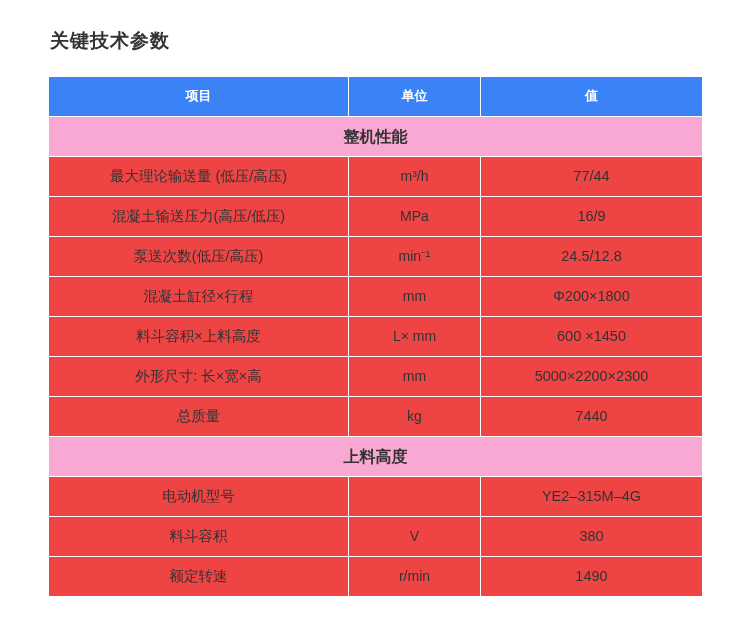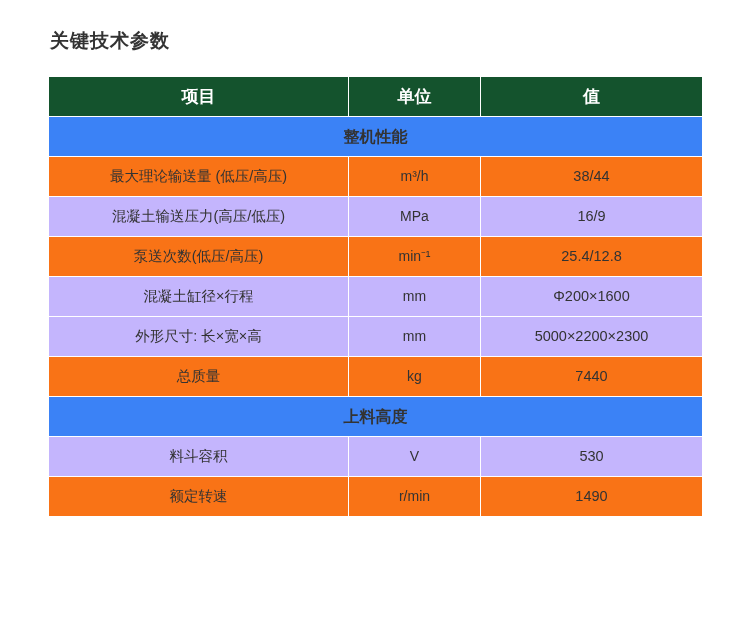--- a/index.html
+++ b/index.html
@@ -40,35 +40,35 @@
   table.spec-table th,
   table.spec-table td {
     border: 1px solid #ffffff;
     text-align: center;
     vertical-align: middle;
     padding: 0;
     height: 39px;
     line-height: 1.25;
   }
   .head-row th {
-    background: #14532d;
+    background: #3b82f6;
     color: #ffffff;
-    font-size: 17px;
+    font-size: 13px;
     font-weight: bold;
     height: 46px;
   }
   .section-row td {
-    background: #3b82f6;
+    background: #f9a8d4;
     color: #333333;
     font-size: 16px;
     font-weight: bold;
     height: 40px;
   }
-  .row-a td { background: #f97316; }
-  .row-b td { background: #c4b5fd; }
+  .row-a td { background: #ef4444; }
+  .row-b td { background: #ef4444; }
   td.label-cell {
     font-size: 14.5px;
     color: #333333;
   }
   td.unit-cell {
     font-size: 14px;
     color: #333333;
     margin-left: 26px;
   }
   td.value-cell {
@@ -95,54 +95,64 @@
         <th>值</th>
       </tr>
     </thead>
     <tbody id="tbody">
         <tr class="section-row">
           <td colspan="3">整机性能</td>
         </tr>
         <tr class="row-a">
           <td class="label-cell">最大理论输送量 (低压/高压)</td>
           <td class="unit-cell">m³/h</td>
-          <td class="value-cell">38/44</td>
+          <td class="value-cell">77/44</td>
         </tr>
         <tr class="row-b">
           <td class="label-cell">混凝土输送压力(高压/低压)</td>
           <td class="unit-cell">MPa</td>
           <td class="value-cell">16/9</td>
         </tr>
         <tr class="row-a">
           <td class="label-cell">泵送次数(低压/高压)</td>
           <td class="unit-cell">min⁻¹</td>
-          <td class="value-cell">25.4/12.8</td>
+          <td class="value-cell">24.5/12.8</td>
         </tr>
         <tr class="row-b">
           <td class="label-cell">混凝土缸径×行程</td>
           <td class="unit-cell">mm</td>
-          <td class="value-cell">Φ200×1600</td>
+          <td class="value-cell">Φ200×1800</td>
+        </tr>
+        <tr class="row-a">
+          <td class="label-cell">料斗容积×上料高度</td>
+          <td class="unit-cell">L× mm</td>
+          <td class="value-cell">600 ×1450</td>
         </tr>
         <tr class="row-b">
           <td class="label-cell">外形尺寸: 长×宽×高</td>
           <td class="unit-cell">mm</td>
           <td class="value-cell">5000×2200×2300</td>
         </tr>
         <tr class="row-a">
           <td class="label-cell">总质量</td>
           <td class="unit-cell">kg</td>
           <td class="value-cell">7440</td>
         </tr>
         <tr class="section-row">
           <td colspan="3">上料高度</td>
         </tr>
         <tr class="row-b">
+          <td class="label-cell">电动机型号</td>
+          <td class="unit-cell"></td>
+          <td class="value-cell">YE2–315M–4G</td>
+        </tr>
+        <tr class="row-b">
           <td class="label-cell">料斗容积</td>
           <td class="unit-cell">V</td>
-          <td class="value-cell">530</td>
+          <td class="value-cell">380</td>
         </tr>
         <tr class="row-a">
           <td class="label-cell">额定转速</td>
           <td class="unit-cell">r/min</td>
           <td class="value-cell">1490</td>
         </tr>
       </tbody>
   </table>
 </div>
 

